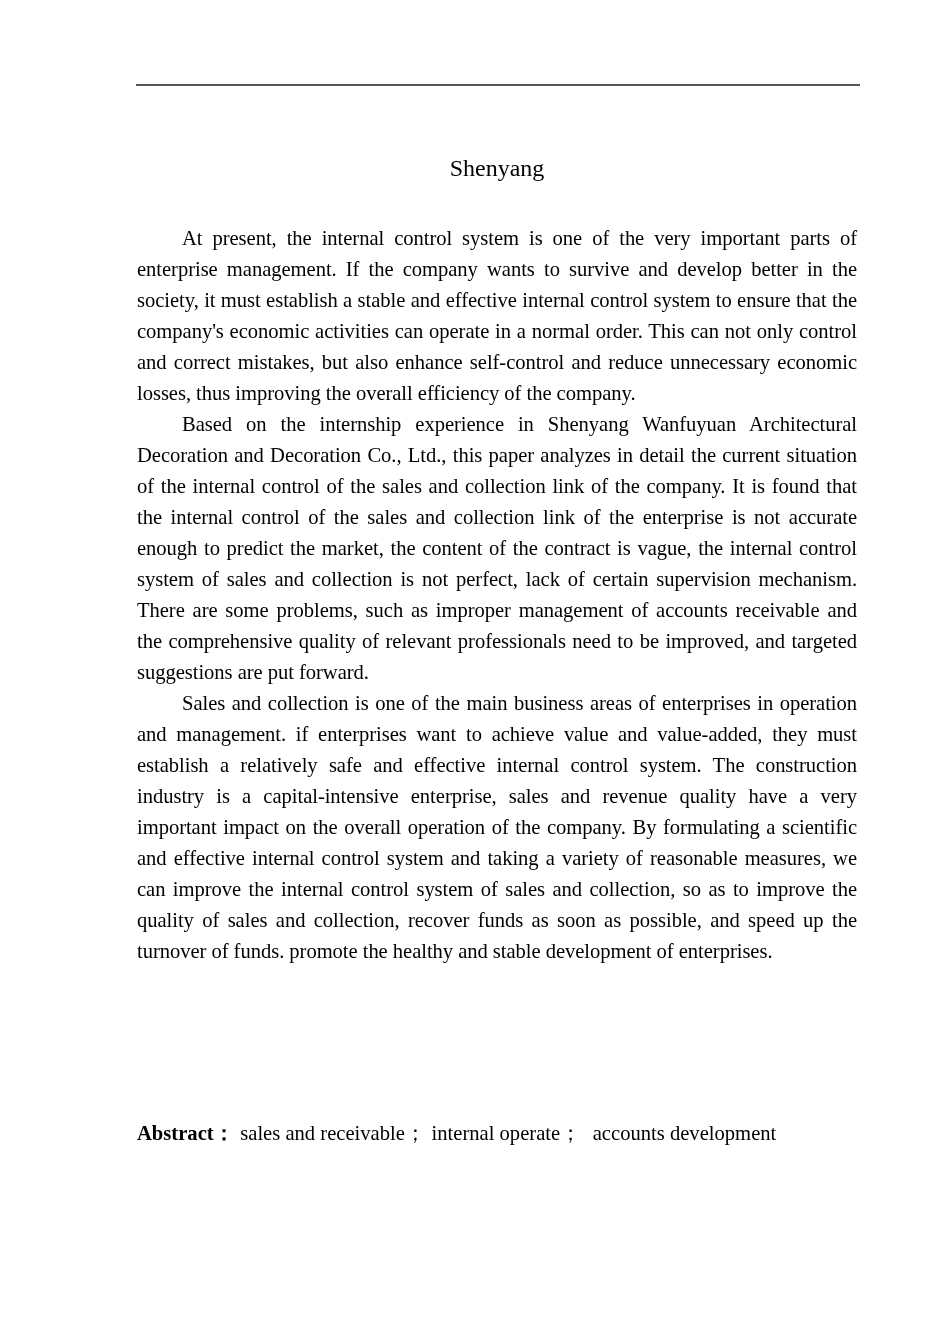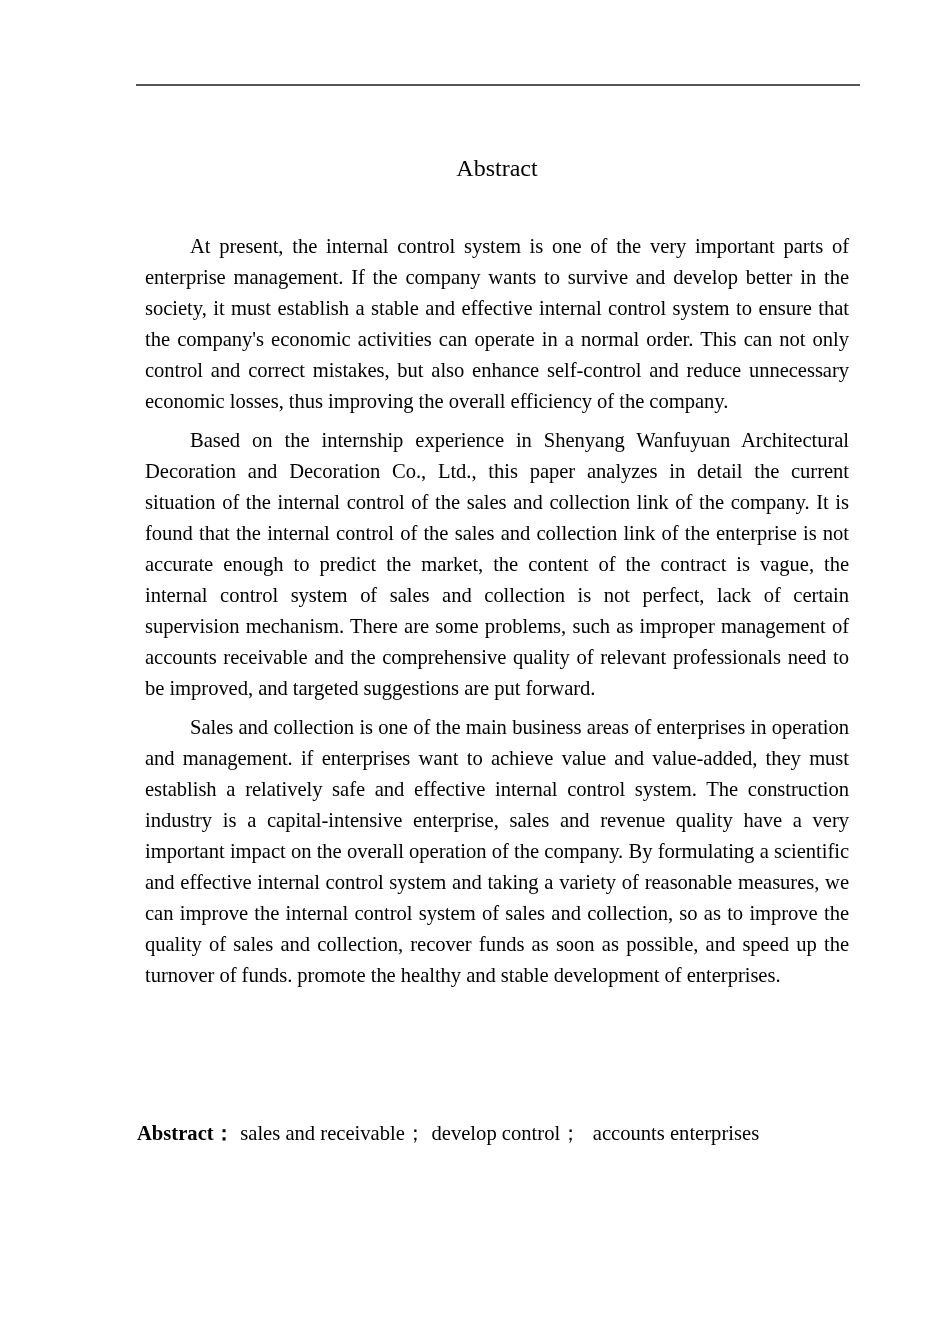--- a/index.html
+++ b/index.html
@@ -36,21 +36,21 @@
       position: absolute;
       left: 137px;
       top: 223px;
       width: 720px;
       font-size: 20.6px;
       line-height: 31px;
       text-align: justify;
       letter-spacing: -0.05px;
     }
     .body-text p {
-      margin: 8px;
+      margin: 0;
       text-indent: 45px;
       text-align: justify;
     }
     .keywords {
       position: absolute;
       left: 137px;
       top: 1118px;
       width: 720px;
       font-size: 20.6px;
       line-height: 31px;
@@ -66,23 +66,23 @@
     .kw-gap {
       display: inline-block;
       width: 6px;
     }
   </style>
 </head>
 <body>
 
 <div class="header-rule"></div>
 
-<div class="title">Abstract</div>
+<div class="title">Shenyang</div>
 
 <div class="body-text">
   <p>At present, the internal control system is one of the very important parts of enterprise management. If the company wants to survive and develop better in the society, it must establish a stable and effective internal control system to ensure that the company's economic activities can operate in a normal order. This can not only control and correct mistakes, but also enhance self-control and reduce unnecessary economic losses, thus improving the overall efficiency of the company.</p>
   <p>Based on the internship experience in Shenyang Wanfuyuan Architectural Decoration and Decoration Co., Ltd., this paper analyzes in detail the current situation of the internal control of the sales and collection link of the company. It is found that the internal control of the sales and collection link of the enterprise is not accurate enough to predict the market, the content of the contract is vague, the internal control system of sales and collection is not perfect, lack of certain supervision mechanism. There are some problems, such as improper management of accounts receivable and the comprehensive quality of relevant professionals need to be improved, and targeted suggestions are put forward.</p>
   <p>Sales and collection is one of the main business areas of enterprises in operation and management. if enterprises want to achieve value and value-added, they must establish a relatively safe and effective internal control system. The construction industry is a capital-intensive enterprise, sales and revenue quality have a very important impact on the overall operation of the company. By formulating a scientific and effective internal control system and taking a variety of reasonable measures, we can improve the internal control system of sales and collection, so as to improve the quality of sales and collection, recover funds as soon as possible, and speed up the turnover of funds. promote the healthy and stable development of enterprises.</p>
 </div>
 
 <div class="keywords">
-  <span class="kw-label">Abstract：</span><span class="kw-gap"></span><span>sales and receivable</span><span class="kw-sep">；</span><span class="kw-gap"></span><span>develop control</span><span class="kw-sep">；</span><span class="kw-gap"></span><span class="kw-gap"></span><span>accounts enterprises</span>
+  <span class="kw-label">Abstract：</span><span class="kw-gap"></span><span>sales and receivable</span><span class="kw-sep">；</span><span class="kw-gap"></span><span>internal operate</span><span class="kw-sep">；</span><span class="kw-gap"></span><span class="kw-gap"></span><span>accounts development</span>
 </div>
 
 </body></html>

